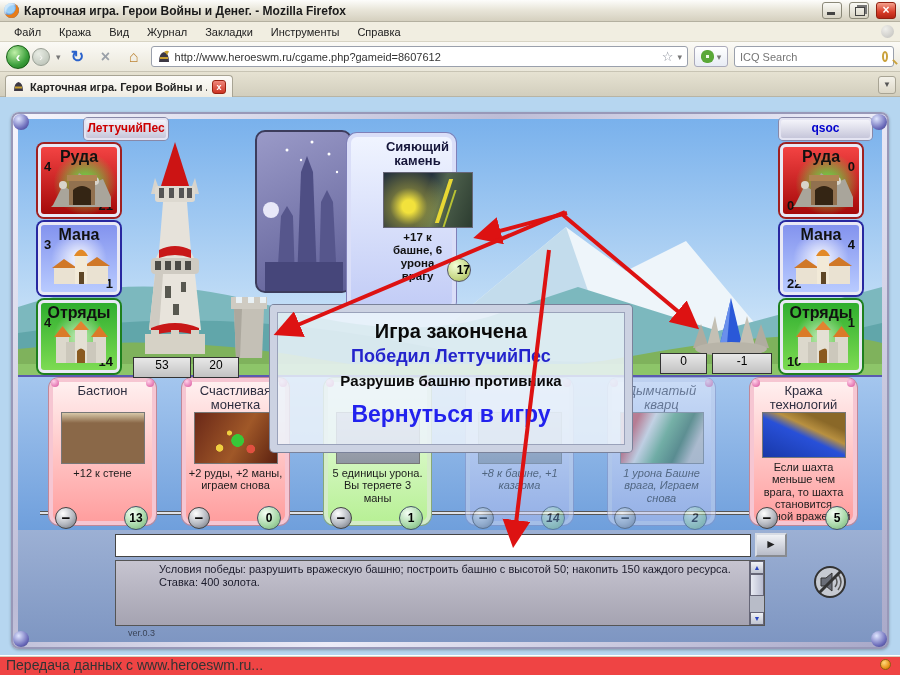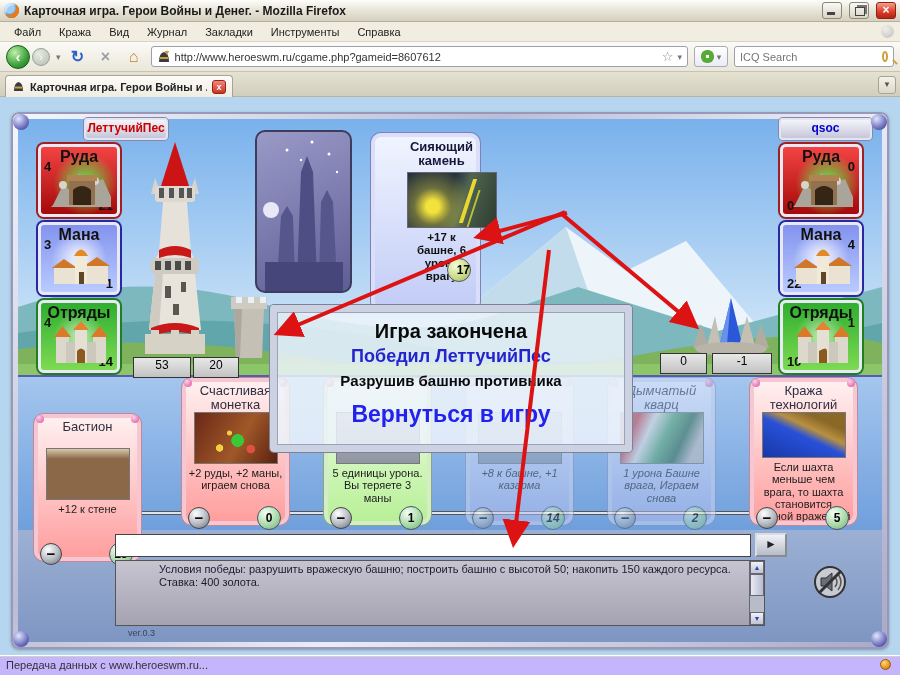--- a/index.html
+++ b/index.html
@@ -58,21 +58,21 @@
   .res-blue  { --edge:#2828a0; background:radial-gradient(circle at 50% 50%, rgba(255,255,255,.75) 0 12%, rgba(255,255,255,0) 55%), linear-gradient(#8393ee,#b9cbff); }
   .res-green { --edge:#1e801e; background:radial-gradient(circle at 50% 50%, rgba(255,255,255,.5) 0 10%, rgba(255,255,255,0) 50%), linear-gradient(#2fae2f,#7ddb52); }
   .pL .rprod { left:3px; } .pL .ramt { right:4px; }
   .pR .rprod { right:4px; } .pR .ramt { left:4px; }
 
   .valbox { height:21px; background:linear-gradient(#e8e8e8,#c2c2c2); border:1px solid #333; font-size:12px; color:#000; text-align:center; line-height:15px; z-index:7; }
 
   .deckcard { left:244px; top:18px; width:97px; height:163px; border-radius:10px; border:2px solid #3c3c5c; background:linear-gradient(155deg,#9a9ac8,#5e5e96); z-index:6; overflow:hidden; }
   .deck-count { left:436px; top:146px; width:24px; height:24px; border-radius:50%; background:radial-gradient(circle at 35% 30%, #f4ffd8, #c2d47e 65%, #94a85a); border:1px solid #556; font-size:12px; font-weight:bold; text-align:right; line-height:22px; z-index:8; }
 
-  .playedcard { left:360px; top:21px; width:109px; height:178px; border:4px solid #dadef8; border-radius:10px; background:linear-gradient(#f0f4ff,#c2ccf6); box-shadow:0 0 0 1px #8080b8; z-index:6;padding-left:32px; }
+  .playedcard { left:336px; top:21px; width:109px; height:178px; border:4px solid #dadef8; border-radius:10px; background:linear-gradient(#f0f4ff,#c2ccf6); box-shadow:0 0 0 1px #8080b8; z-index:6;padding-left:32px; }
   .playedcard .pc-title { font-size:13px; font-weight:bold; color:#16163a; text-align:center; line-height:1.1; padding-top:3px; }
   .playedcard .pc-desc { font-size:11.5px; font-weight:bold; color:#111; text-align:center; line-height:1.15; padding:3px 2px 0; }
   .pc-img { width:90px; height:56px; margin:3px auto 0; border:1px solid #667; background:radial-gradient(circle at 28% 62%, #f2e23c 0 9%, rgba(242,226,60,.35) 26%, rgba(242,226,60,0) 55%), linear-gradient(110deg,#25323e 45%, #51644f 60%, #2c3c30); position:relative; overflow:hidden; }
   .pc-img::after { content:""; position:absolute; left:58px; top:6px; width:4px; height:44px; background:#e8d834; transform:skewX(-18deg); box-shadow:8px 10px 0 -1px #b8c234; }
 
   .hcard { top:266px; width:107px; height:147px; border-radius:10px; z-index:5; }
   .hcard::before, .hcard::after { content:""; position:absolute; top:-3px; width:8px; height:8px; border-radius:50%; background:radial-gradient(circle at 35% 30%, #ffd0e8, #d8509a); }
   .hcard::before { left:-2px; } .hcard::after { right:-2px; }
   .hc-red   { background:linear-gradient(#fff0f0,#ff9e9e); border:4px solid #f6c6d2; box-shadow:0 0 0 1px #c08898; }
   .hc-green { background:linear-gradient(#f4fff0,#b8f096); border:4px solid #d4ecc8; box-shadow:0 0 0 1px #88a878; }
@@ -101,21 +101,21 @@
   .verlbl { left:117px; top:516px; font-size:9px; color:#3a4458; z-index:6; }
 
   .dialog { left:259px; top:193px; width:362px; height:147px; border:7px solid #ccd2e2; border-radius:4px; background:rgba(236,243,250,.85); box-shadow:0 0 0 1px #7a829a, inset 0 0 0 1px #9aa2ba; z-index:40; display:flex; flex-direction:column; align-items:center; }
   .dlg-title  { margin-top:8px;  font-size:20px; font-weight:bold; color:#0a0a0a; }
   .dlg-winner { margin-top:3px;  font-size:18px; font-weight:bold; color:#2424cc; }
   .dlg-reason { margin-top:5px;  font-size:15px; font-weight:bold; color:#0a0a0a; }
   .dlg-link   { margin-top:12px; font-size:23px; font-weight:bold; color:#2222ee; cursor:pointer; }
 
   .mutebtn { left:801px; top:452px; width:36px; height:36px; z-index:7; }
 
-  .statusbar { left:0; top:655px; width:900px; height:20px; background:#c4b5fd; border-top:1px solid #fff; box-shadow:inset 0 1px 0 #d4d0c0; font-size:11px; color:#333; line-height:19px; padding-left:6px; }
+  .statusbar { left:0; top:655px; width:900px; height:20px; background:#ef4444; border-top:1px solid #fff; box-shadow:inset 0 1px 0 #d4d0c0; font-size:14px; color:#333; line-height:19px; padding-left:6px; }
   .statusicon { position:absolute; right:9px; top:659px; width:11px; height:11px; border-radius:50%; background:radial-gradient(circle at 35% 30%, #ffd878, #e89018 65%, #a86008); border:1px solid #906010; }
 
   .arrowlayer { left:0; top:0; width:878px; height:537px; z-index:50; pointer-events:none; }
 </style>
 </head>
 <body>
 
 <div id="root">
 
   <div class="abs titlebar">
@@ -357,21 +357,21 @@
       </svg>
     </div>
     <div class="abs deck-count">17</div>
 
     <div class="abs playedcard">
       <div class="pc-title">Сияющий камень</div>
       <div class="pc-img"></div>
       <div class="pc-desc">+17 к башне, 6 урона врагу</div>
     </div>
 
-    <div class="abs hcard hc-red" style="left:23px;margin-top:36px;">
+    <div class="abs hcard hc-red" style="left:38px;">
       <div class="hc-title">Бастион</div>
       <div class="hc-img art-bastion"></div>
       <div class="hc-desc">+12 к стене</div>
       <div class="abs minusbtn" style="left:2px;bottom:-8px;">−</div>
       <div class="abs costbadge" style="right:4px;bottom:-9px;">13</div>
     </div>
     <div class="abs hcard hc-red" style="left:171px;">
       <div class="hc-title">Счастливая монетка</div>
       <div class="hc-img art-coin"></div>
       <div class="hc-desc">+2 руды, +2 маны, играем снова</div>

